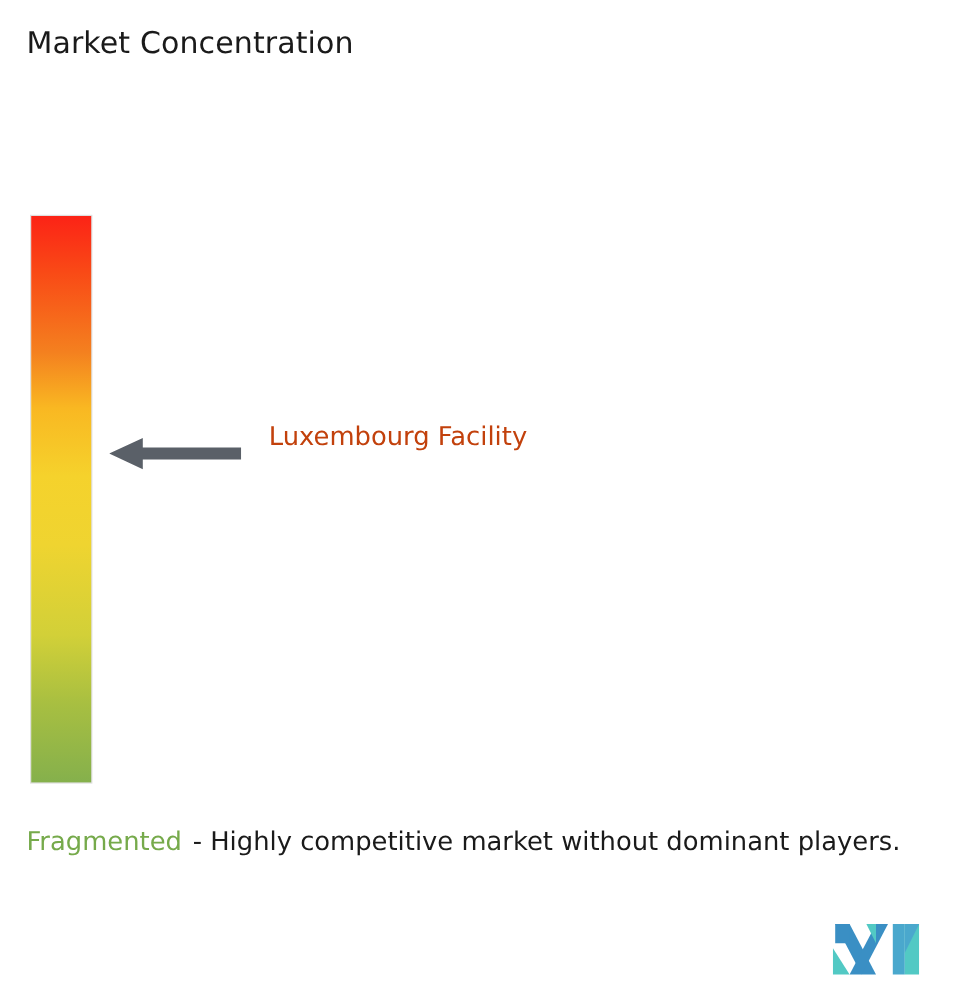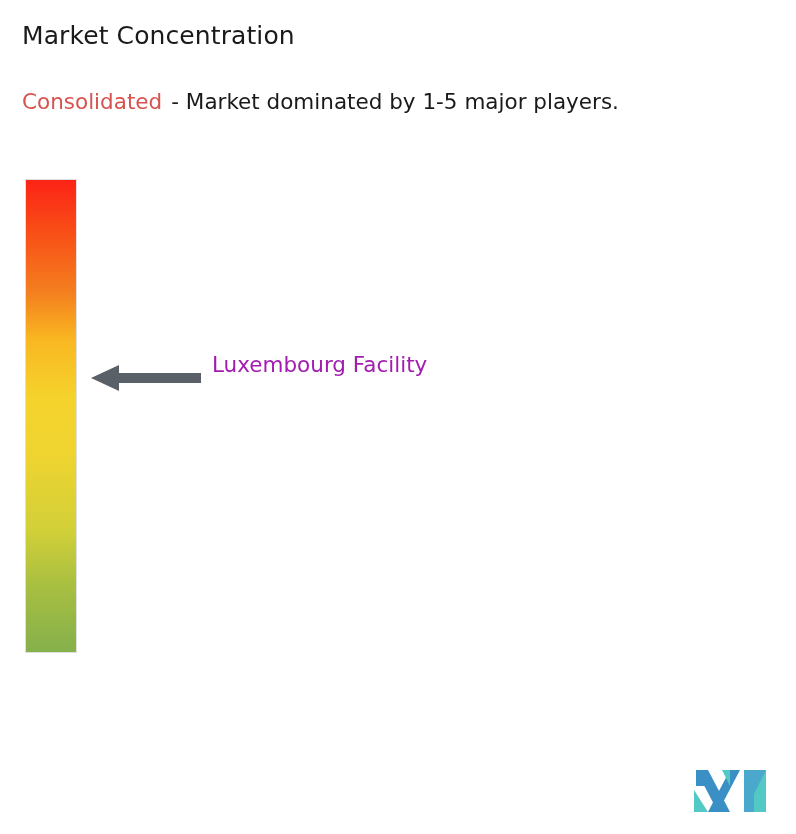--- a/index.html
+++ b/index.html
@@ -88,26 +88,26 @@
     position: absolute;
     left: 91px;
     top: 366px;
     width: 110px;
     height: 28px;
   }
 
   
   .arrow-label {
     position: absolute;
-    left: 212px;
+    left: 224px;
     top: 349px;
     width: 330px;
     font-size: 21.5px;
     line-height: 36px;
-    color: #a21caf;
+    color: #c2410c;
   }
 
   
   .source-line {
     position: absolute;
     left: 22px;
     top: 783px;
     font-size: 20px;
     color: #808080;
     white-space: nowrap;
@@ -120,36 +120,36 @@
     height: 48px;
   }
 </style>
 </head>
 <body>
 
 <div class="page">
 
   <div class="chart-title">Market Concentration</div>
 
-  <div class="caption-top">
-    <span class="kw-consolidated">Consolidated</span><span class="kw-gap"></span><span>- Market dominated by 1-5 major players.</span>
-  </div>
 
   <div class="scale-bar" style="background: linear-gradient(rgb(252, 35, 22) 0%, rgb(249, 74, 22) 10%, rgb(244, 128, 31) 24%, rgb(249, 184, 34) 34%, rgb(245, 210, 44) 46%, rgb(239, 212, 48) 58%, rgb(210, 208, 56) 74%, rgb(168, 191, 65) 86%, rgb(133, 176, 76) 100%);"></div>
 
   <div class="pointer-arrow" style="top: 364px;">
     <svg viewBox="0 0 110 28" width="110" height="28">
       <polygon points="0,14 28,1 28,9 110,9 110,19 28,19 28,27" fill="#5a6068"></polygon>
     </svg>
   </div>
 
   <div class="arrow-label" style="top: 347px;">
     <div>Luxembourg Facility</div>
   </div>
 
+  <div class="caption-bottom">
+    <span class="kw-fragmented">Fragmented</span><span class="kw-gap"></span><span>- Highly competitive market without dominant players.</span>
+  </div>
 
 
   <div class="brand-logo">
     <svg viewBox="0 0 72 48" width="72" height="48">
 
       <polygon points="0,46 0,24 14,46" fill="#52c9c4"></polygon>
 
       <polygon points="2,4 14,4 36,46 24,46" fill="#3a8fc4"></polygon>
 
       <polygon points="2,4 14,4 14,20 2,20" fill="#3a8fc4"></polygon>

